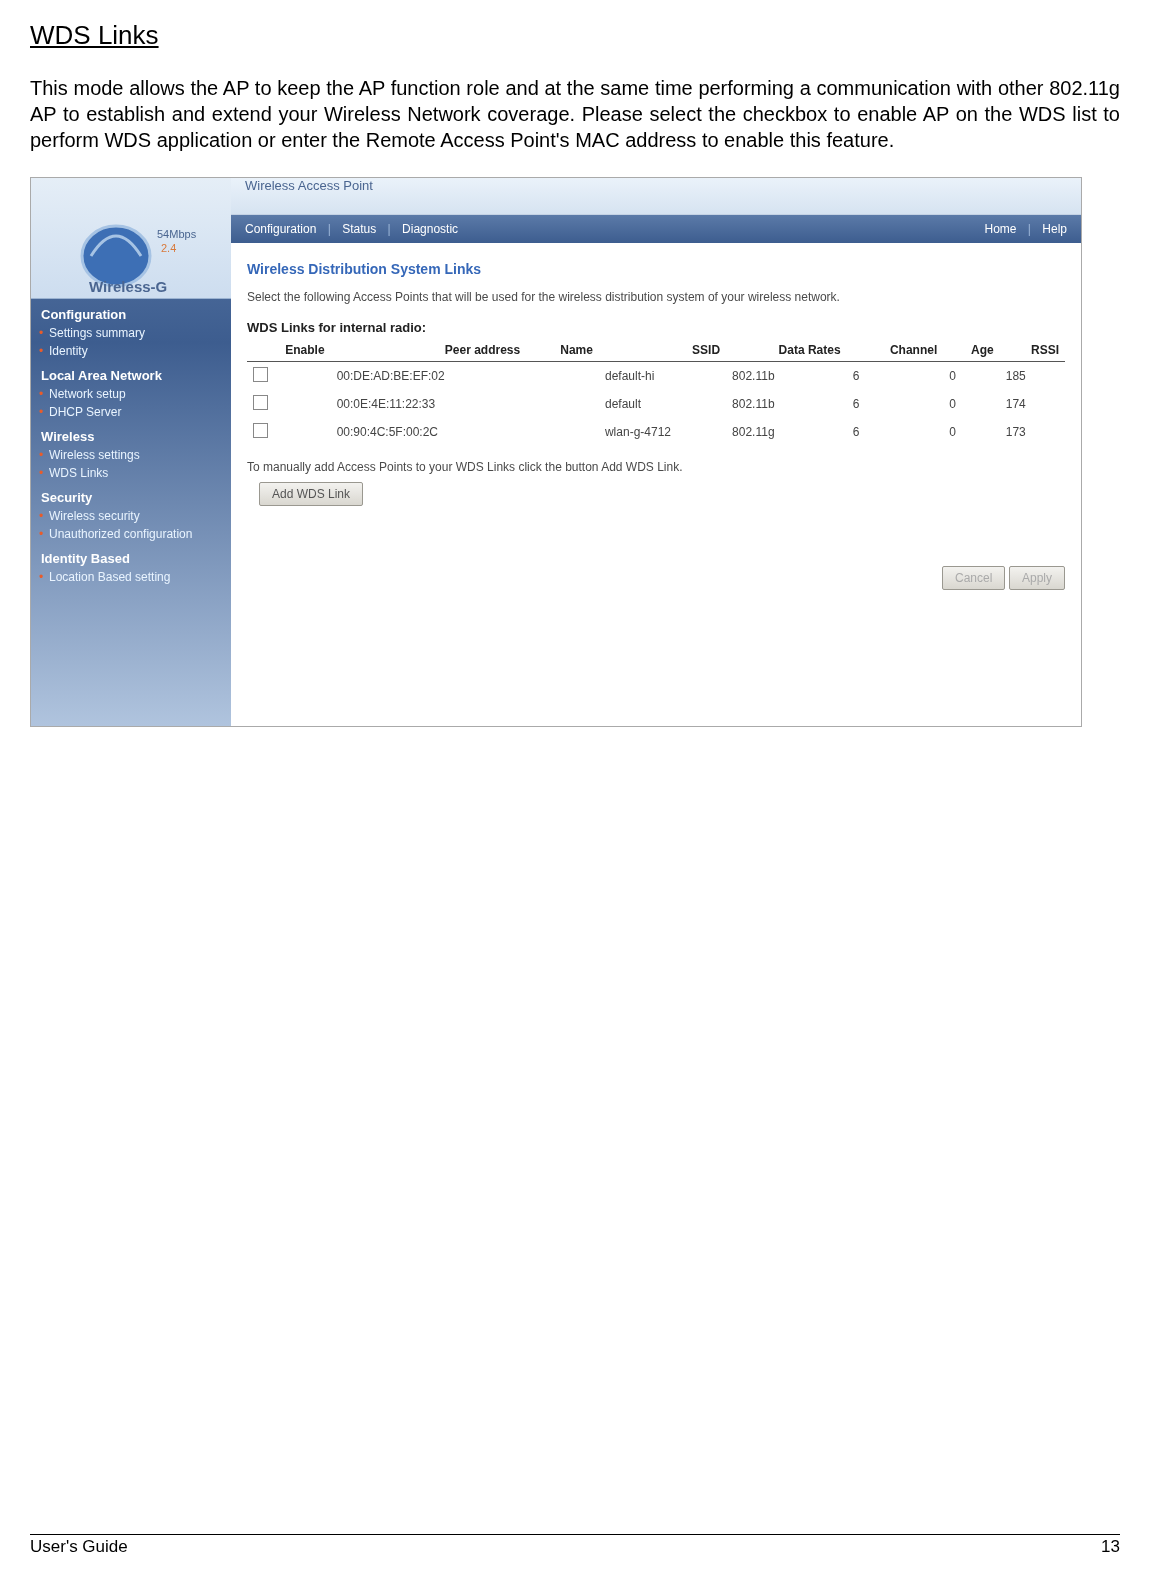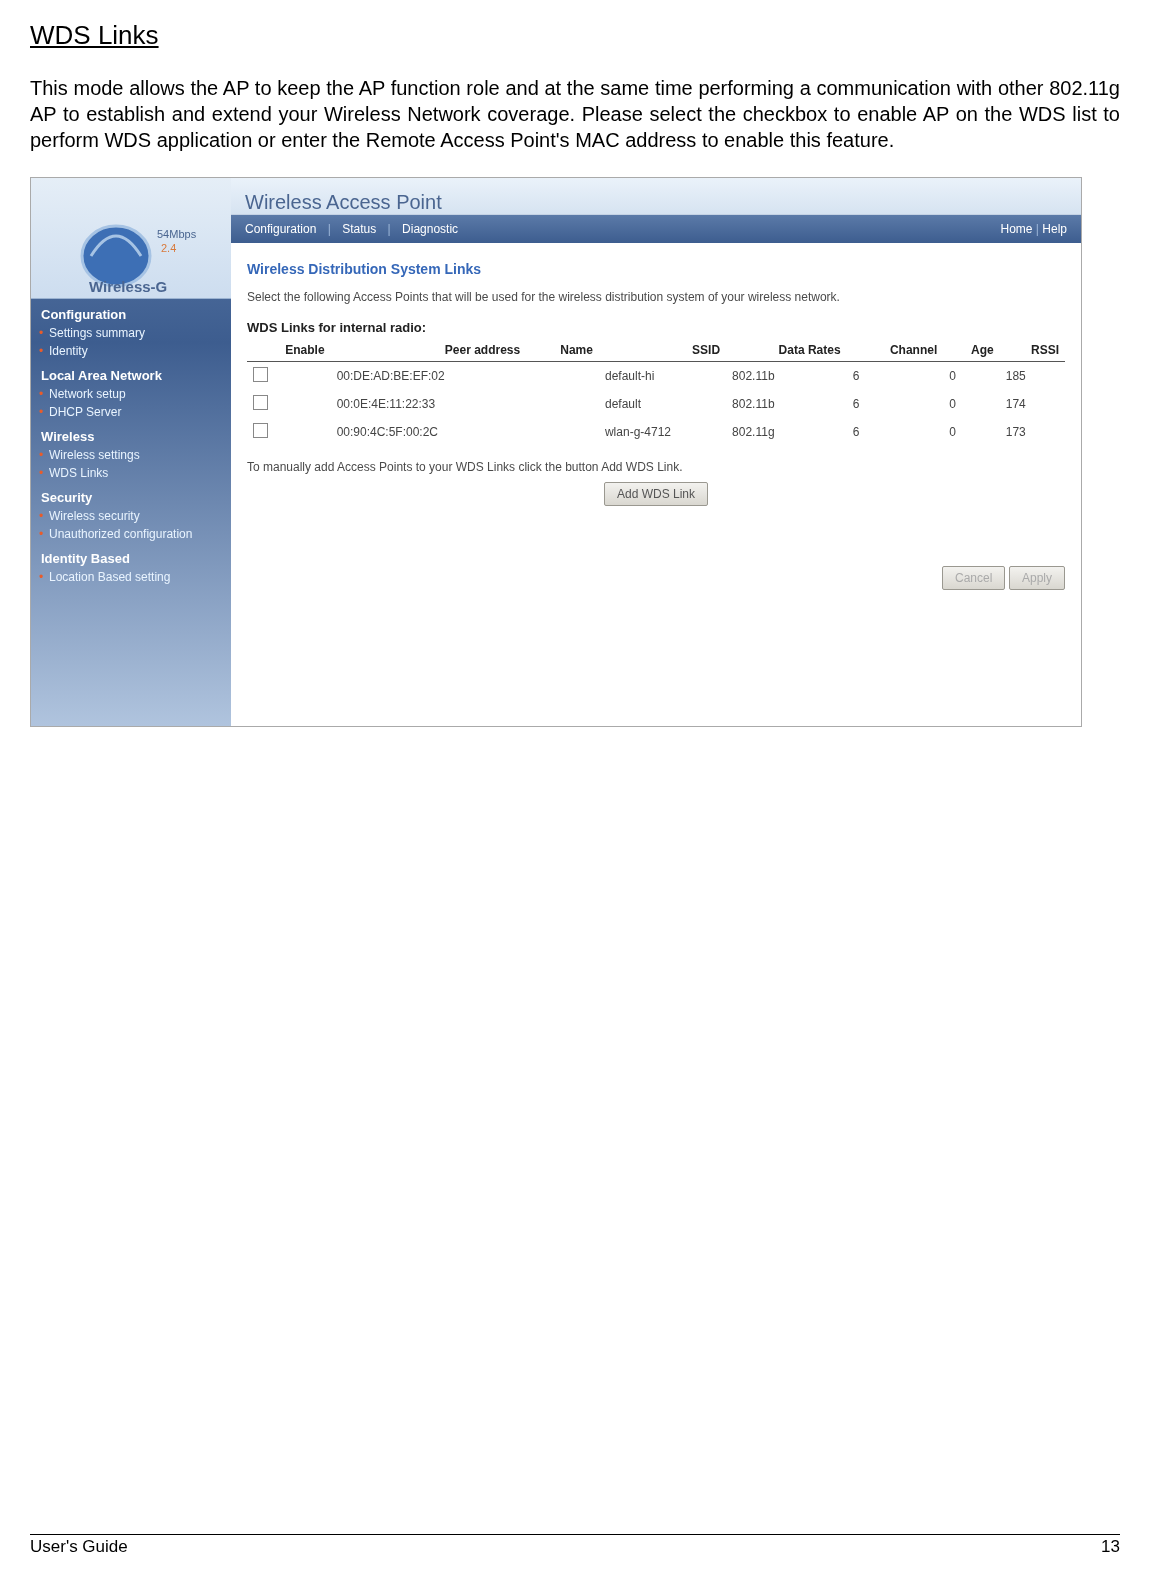--- a/index.html
+++ b/index.html
@@ -71,38 +71,38 @@
     .main {
       flex: 1;
       background: #fff;
       display: flex;
       flex-direction: column;
     }
     .topbar {
       background: linear-gradient(to bottom, #eaf2fa, #d6e3f1);
       height: 36px;
       display: flex;
-      align-items: flex-end;
+      align-items: flex-start;
       padding: 0 14px;
-      font-size: 20px;
+      font-size: 13px;
       color: #4a6590;
       border-bottom: 1px solid #c4d2e4;
     }
     .menubar {
       background: linear-gradient(to bottom, #5b7aa8, #3d5d8f);
       height: 28px;
       display: flex;
       align-items: center;
       color: #fff;
       font-size: 12px;
       padding: 0 14px;
       justify-content: space-between;
     }
     .menubar-left span { margin-right: 8px; }
-    .menubar-right span { }
+    .menubar-right span { margin-left: 8px; }
     .sep { color: #9cb6d8; }
     .content {
       padding: 14px 16px;
       flex: 1;
     }
     .panel-title {
       color: #3567b8;
       font-weight: bold;
       font-size: 14px;
       margin: 4px 0 12px 0;
@@ -141,21 +141,21 @@
       height: 13px;
       border: 1px solid #888;
       background: #fff;
       display: inline-block;
     }
     .manual-note {
       font-size: 12px;
       color: #4a4a4a;
       margin: 14px 0 8px 0;
     }
-    .btn-row { text-align: center; margin: 4px 4px; }
+    .btn-row { text-align: left; margin: 4px 12px; }
     .btn {
       display: inline-block;
       background: linear-gradient(to bottom, #f3f2ef, #d9d7d0);
       border: 1px solid #9a9890;
       padding: 4px 12px;
       font-size: 12px;
       color: #555;
       border-radius: 2px;
     }
     .btn.disabled { color: #aaa; }

